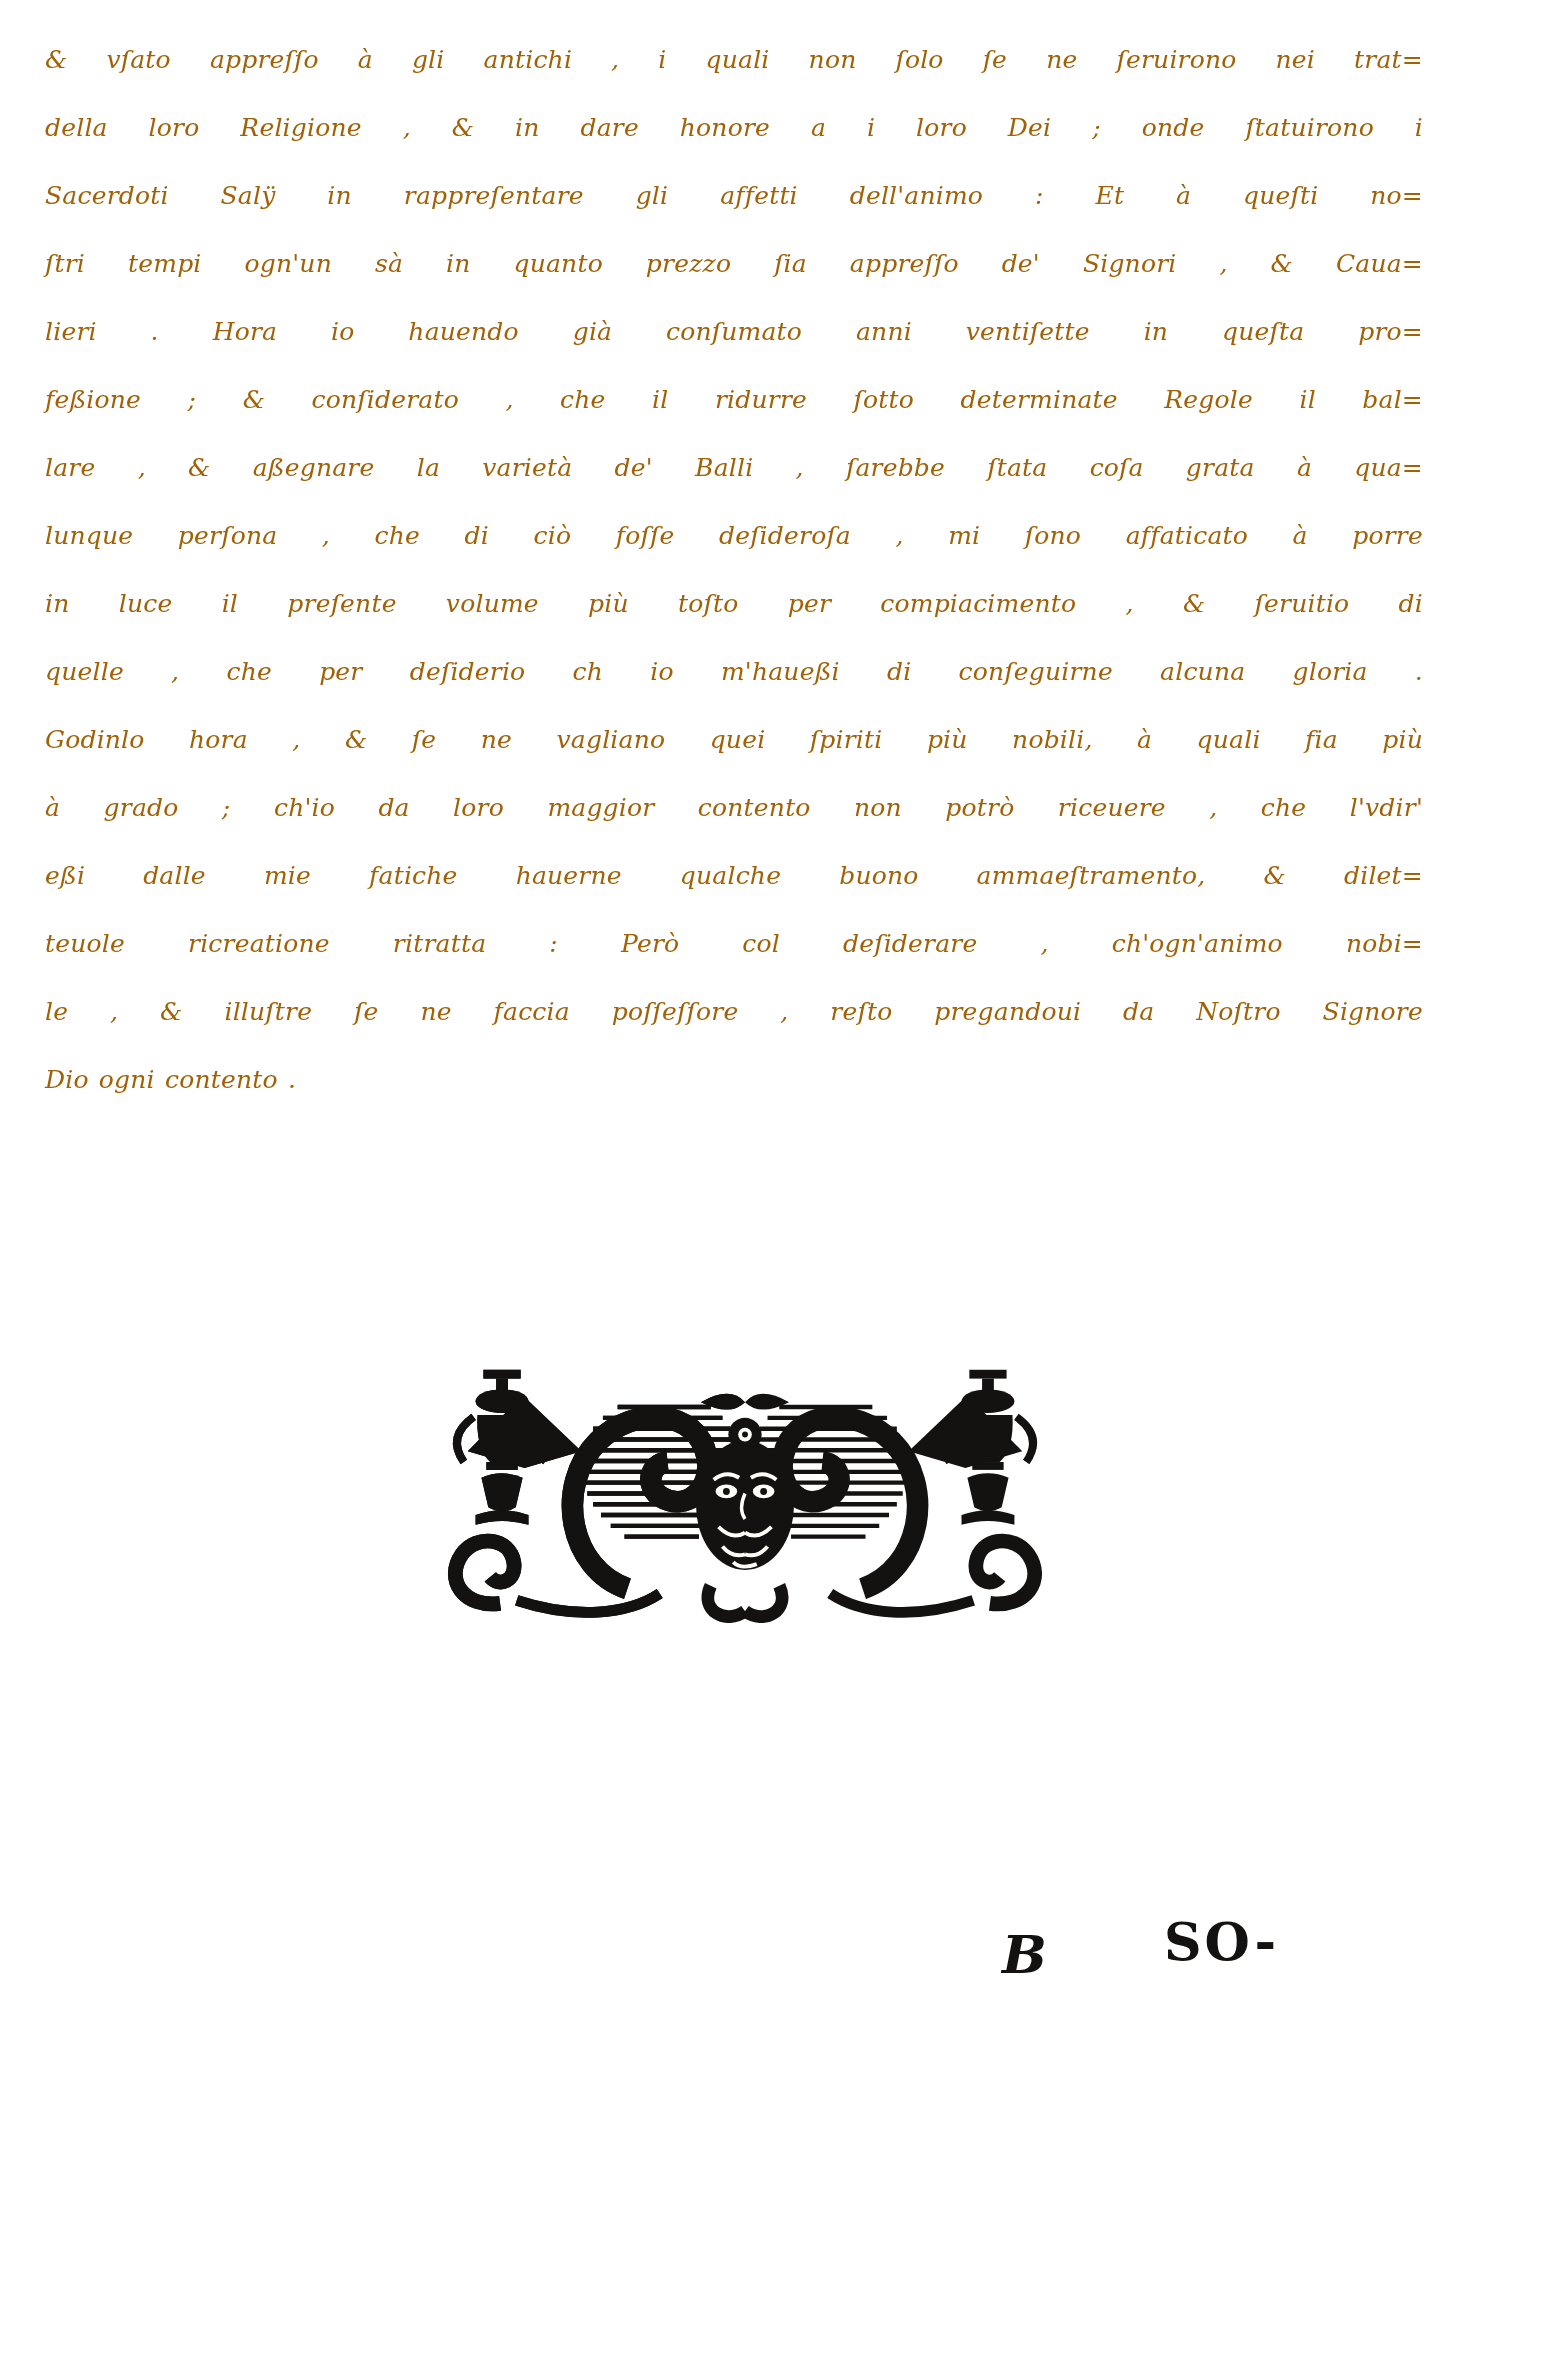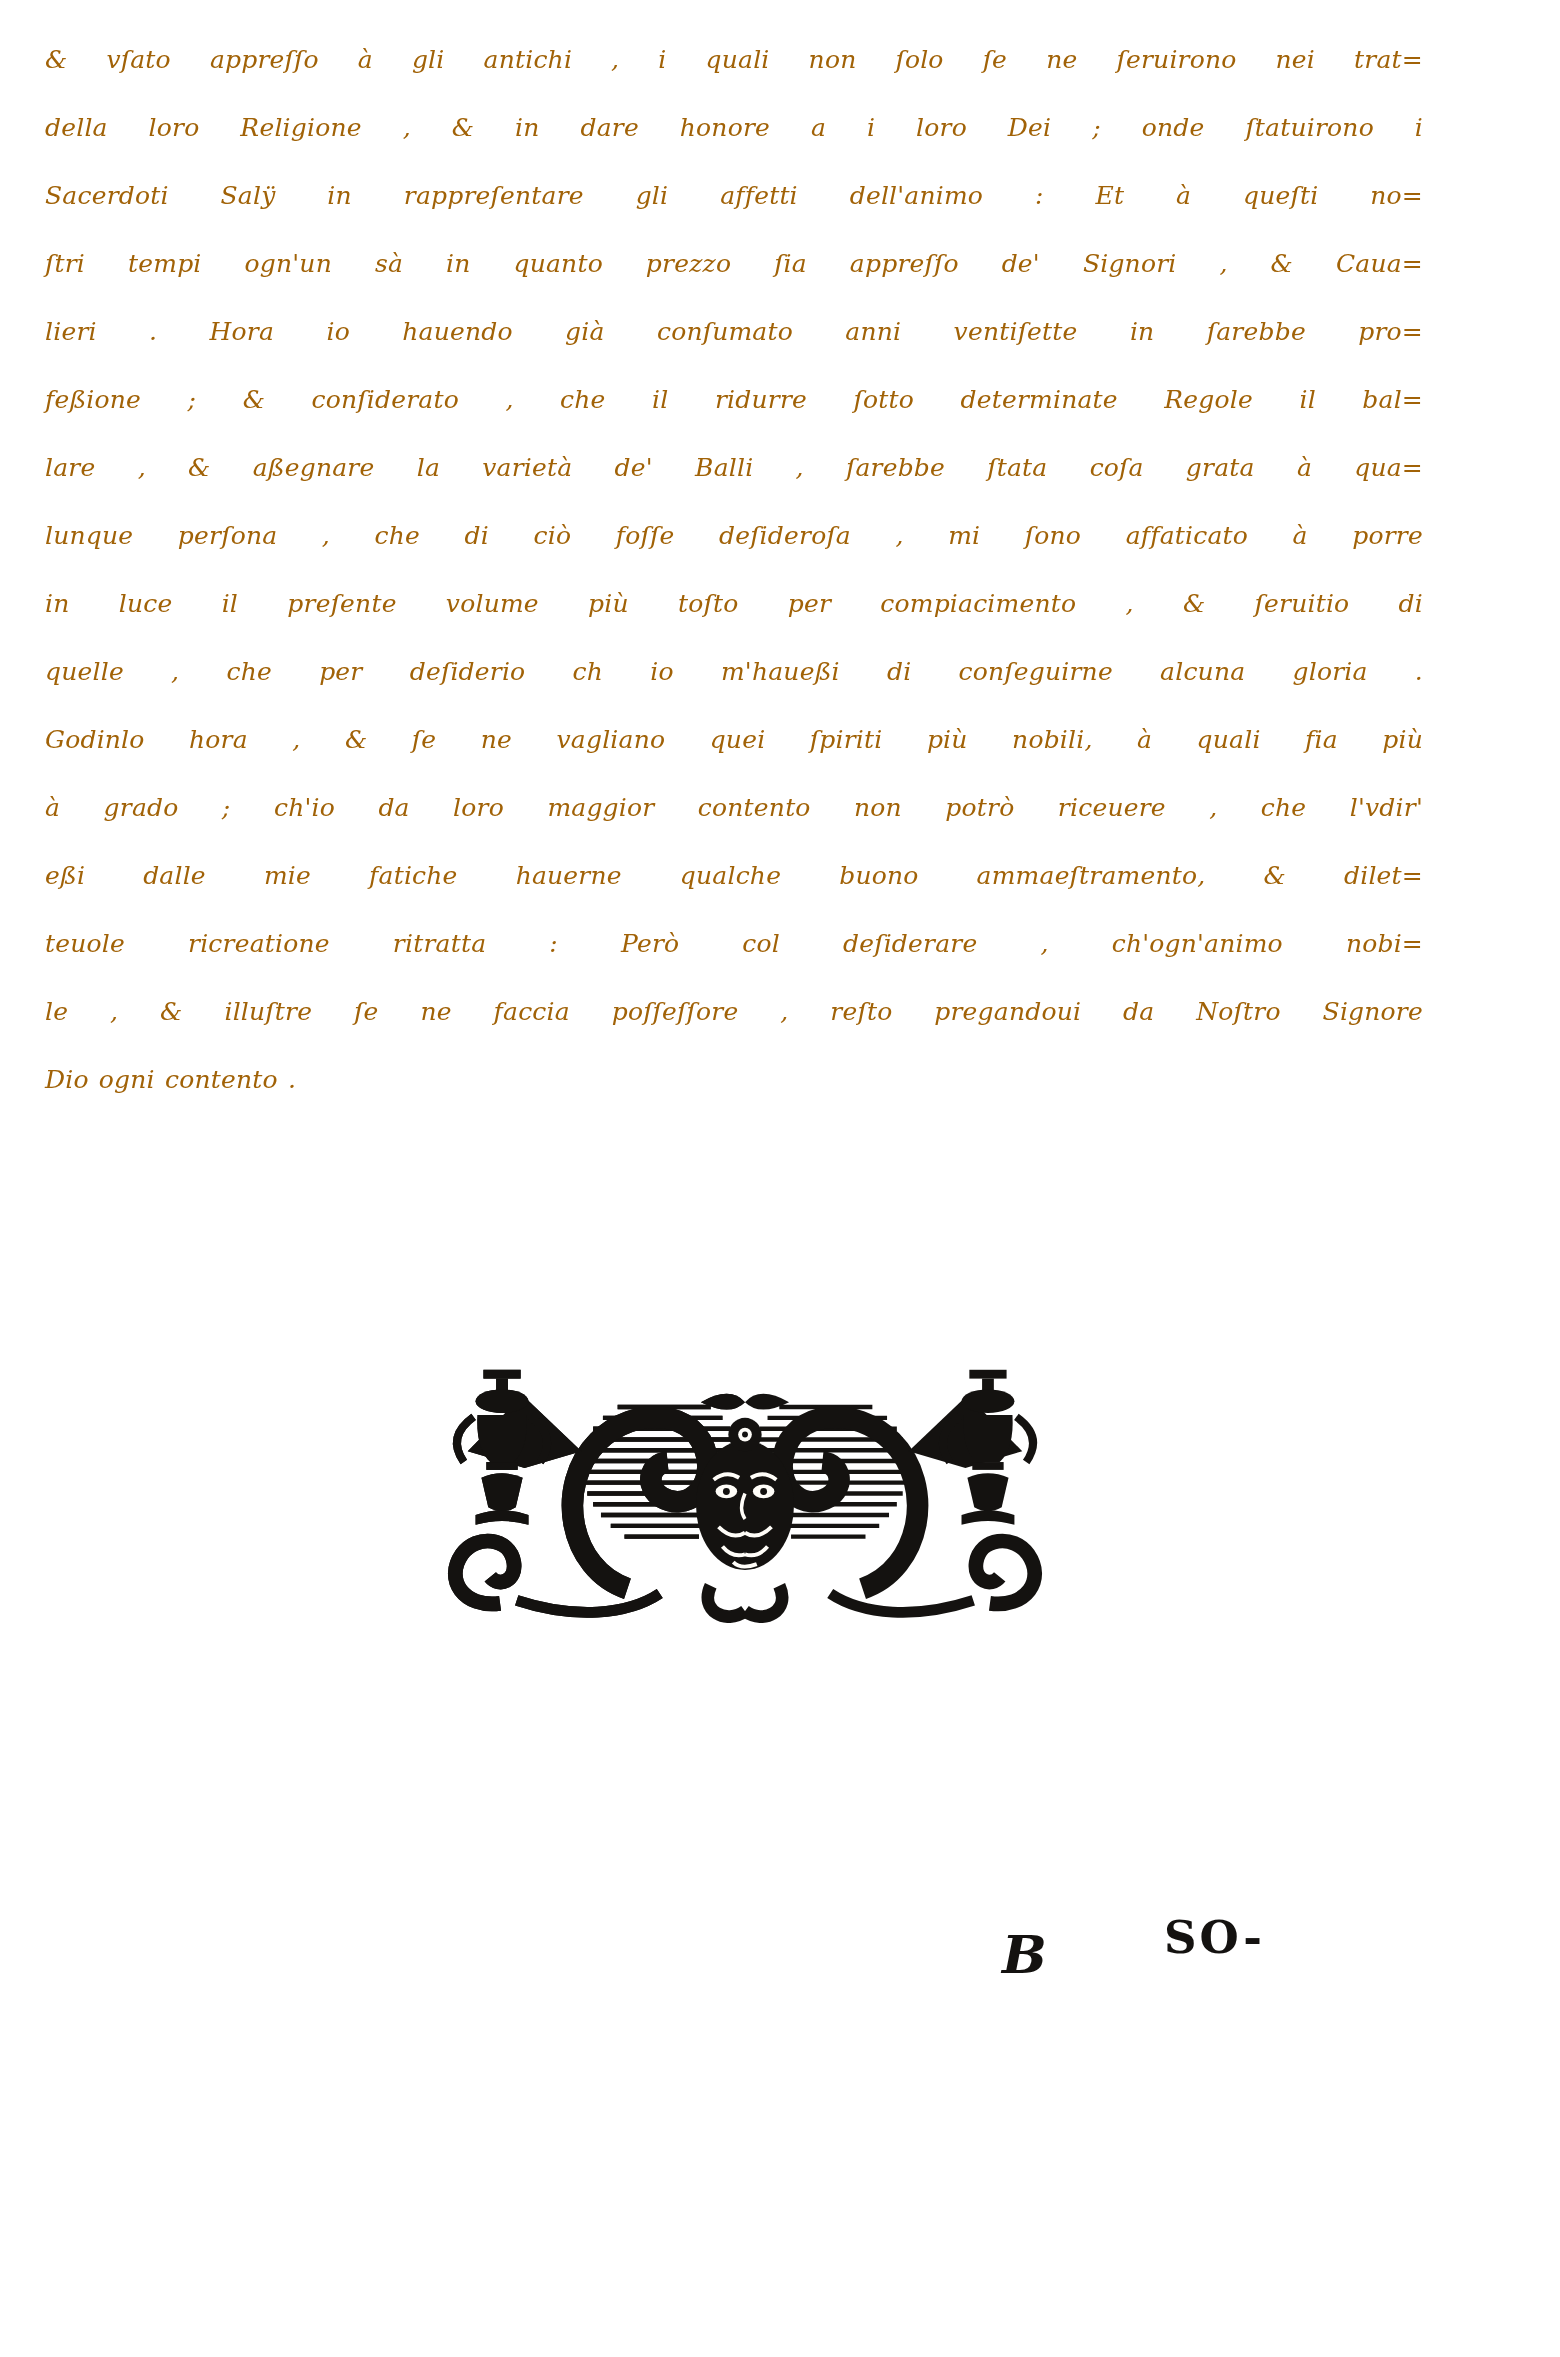--- a/index.html
+++ b/index.html
@@ -46,36 +46,36 @@
     font-style: italic;
     font-weight: 700;
     font-size: 53px;
     color: #141210;
   }
   .catchword {
     position: absolute;
     left: 1164px;
     top: 1911px;
     font-weight: 600;
-    font-size: 45px;
+    font-size: 52px;
     letter-spacing: 2.9px;
     color: #141210;
   }
 </style>
 </head>
 <body>
 
 <div class="page">
 
   <div class="text-block">
     <div class="line">&amp; vſato appreſſo à gli antichi , i quali non ſolo ſe ne ſeruirono nei trat=</div>
     <div class="line">della loro Religione , &amp; in dare honore a i loro Dei ; onde ſtatuirono i</div>
     <div class="line">Sacerdoti Salÿ in rappreſentare gli affetti dell'animo : Et à queſti no=</div>
     <div class="line">ſtri tempi ogn'un sà in quanto prezzo ſia appreſſo de' Signori , &amp; Caua=</div>
-    <div class="line">lieri . Hora io hauendo già conſumato anni ventiſette in ſarebbe pro=</div>
+    <div class="line">lieri . Hora io hauendo già conſumato anni ventiſette in queſta pro=</div>
     <div class="line">feßione ; &amp; conſiderato , che il ridurre ſotto determinate Regole il bal=</div>
     <div class="line">lare , &amp; aßegnare la varietà de' Balli , ſarebbe ſtata coſa grata à qua=</div>
     <div class="line">lunque perſona , che di ciò foſſe deſideroſa , mi ſono affaticato à porre</div>
     <div class="line">in luce il preſente volume più toſto per compiacimento , &amp; ſeruitio di</div>
     <div class="line">quelle , che per deſiderio ch io m'haueßi di conſeguirne alcuna gloria .</div>
     <div class="line">Godinlo hora , &amp; ſe ne vagliano quei ſpiriti più nobili, à quali fia più</div>
     <div class="line">à grado ; ch'io da loro maggior contento non potrò riceuere , che l'vdir'</div>
     <div class="line">eßi dalle mie fatiche hauerne qualche buono ammaeſtramento, &amp; dilet=</div>
     <div class="line">teuole ricreatione ritratta : Però col deſiderare , ch'ogn'animo nobi=</div>
     <div class="line">le , &amp; illuſtre ſe ne faccia poſſeſſore , reſto pregandoui da Noſtro Signore</div>

